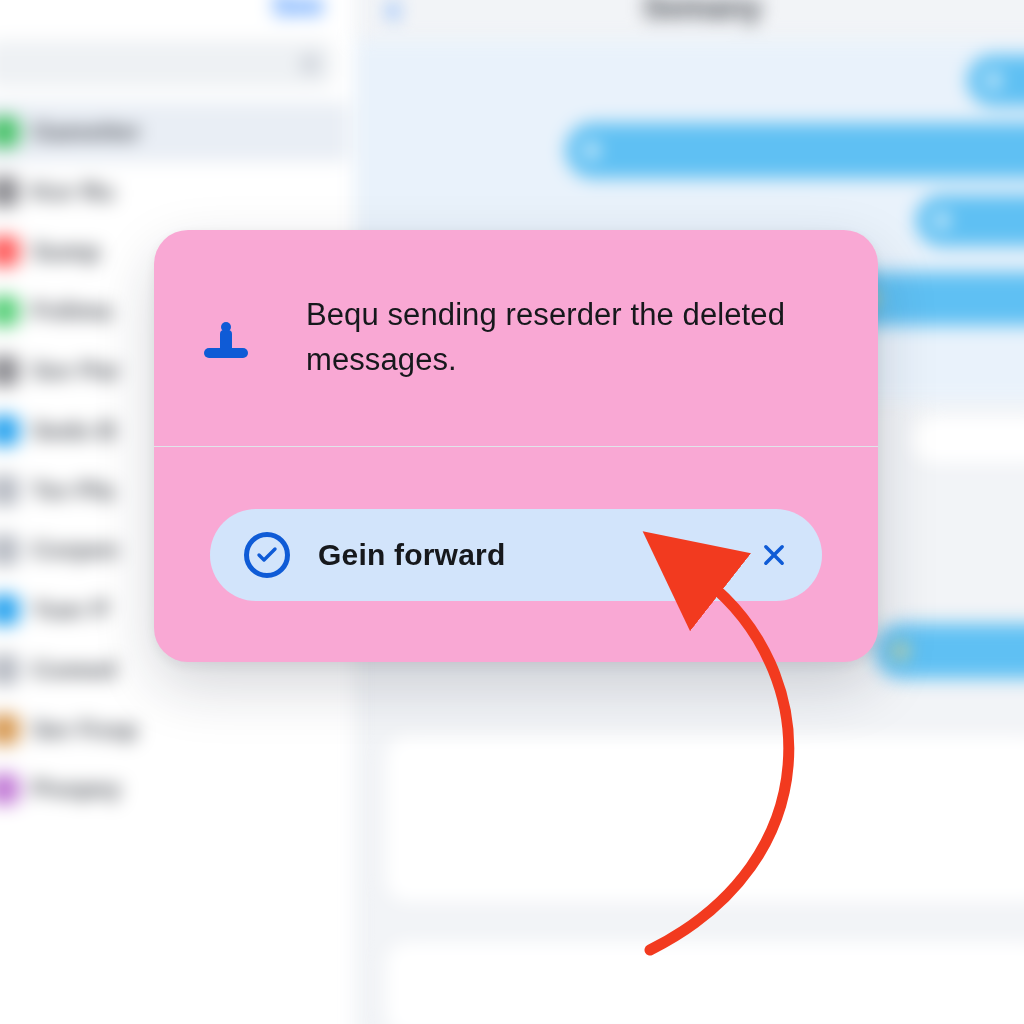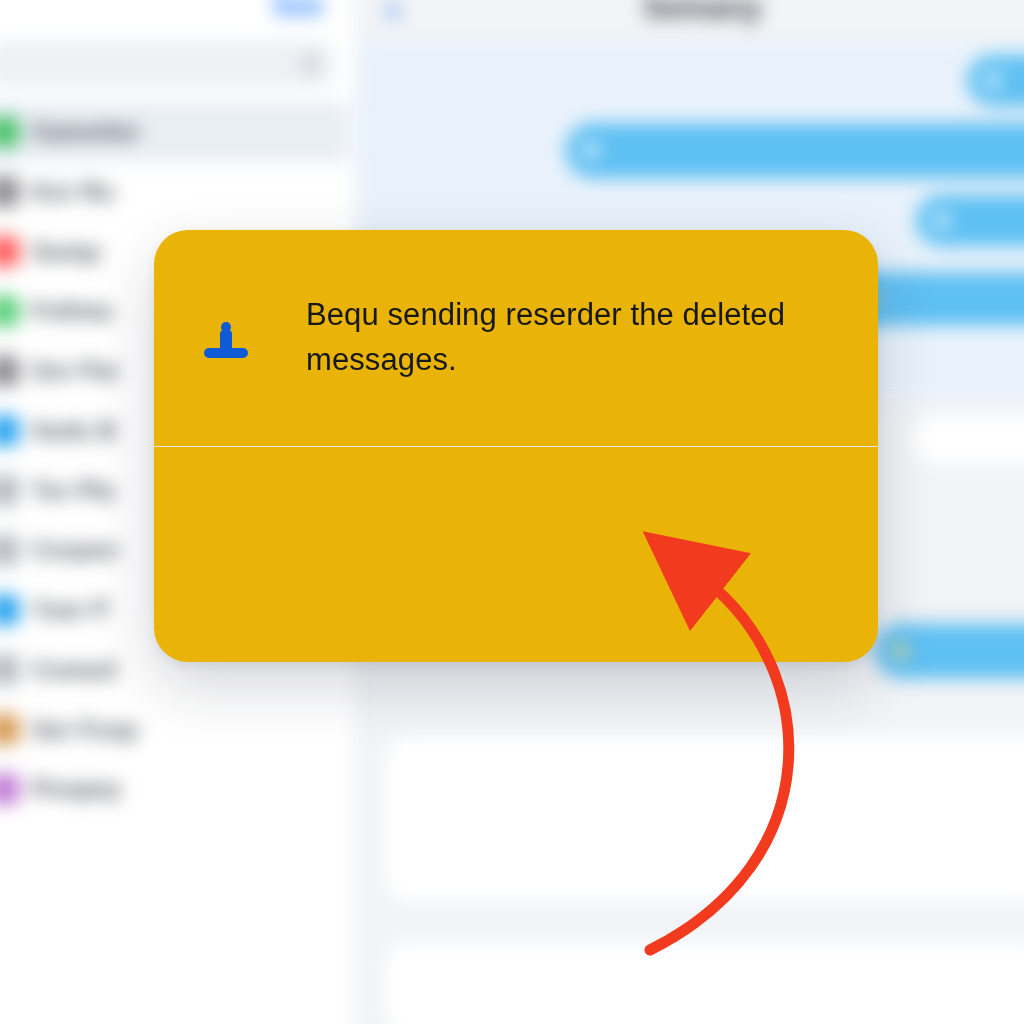--- a/index.html
+++ b/index.html
@@ -36,21 +36,21 @@
   .bg .right .topbar .back { margin-left: 30px; color:#1e7dff; font-size:40px; font-weight:800; }
   .bg .right .topbar .title { position:absolute; left:0; right:0; text-align:center; color:#3d4148; font-weight:800; font-size:30px; }
   .bg .right .convo { position:absolute; left:0; right:0; top:64px; height:350px; background:#e9f2fb; }
   .bubble { position:absolute; background:#5fc0f3; border-radius:28px; }
   .bubble .wdot{ position:absolute; left:18px; top:50%; transform:translateY(-50%); width:14px; height:14px; border-radius:50%; background:#fff;}
   .wbubble{ position:absolute; background:#fff; border-radius:20px;}
 
   
   .card {
     position: absolute; left: 154px; top: 230px; width: 724px; height: 432px;
-    background: #eab308; border-radius: 34px;
+    background: #f9a8d4; border-radius: 34px;
     box-shadow: 0 24px 60px rgba(20, 30, 50, 0.18), 0 4px 14px rgba(20,30,50,0.08);
     overflow: hidden;
   }
   .card .top { position: relative; height: 216px; display:flex; align-items:center; padding: 0 48px; gap: 56px; }
   .card .divider { height: 1px; background: #e1e5ea; width: 100%; }
   .card .bottom { position: relative; height: calc(100% - 217px); display:flex; align-items:center; justify-content:center; }
 
   .stamp-icon { width: 48px; height: 48px; position: relative; flex: 0 0 48px; }
   .stamp-icon .base { position:absolute; left:2px; right:2px; bottom:4px; height:10px; background:#0f5bd6; border-radius:5px;}
   .stamp-icon .stem { position:absolute; left:50%; transform:translateX(-50%); bottom:12px; width:12px; height:20px; background:#0f5bd6; border-radius:4px 4px 2px 2px;}
@@ -169,20 +169,35 @@
   <div class="card">
     <div class="top">
       <div class="stamp-icon">
         <div class="knob"></div>
           <div class="stem"></div>
           <div class="base"></div>
       </div>
       <div class="msg">Bequ sending reserder the deleted messages.</div>
     </div>
     <div class="divider"></div>
+    <div class="bottom">
+      <div class="chip">
+        <span class="check">
+          <svg viewBox="0 0 24 24" fill="none">
+              <path d="M4 12l5 5L20 6" stroke="#0f5bd6" stroke-width="3.4" stroke-linecap="round" stroke-linejoin="round"></path>
+            </svg>
+        </span>
+        <span class="label">Gein forward</span>
+        <span class="x">
+          <svg viewBox="0 0 24 24">
+              <path d="M5 5l14 14M19 5L5 19" stroke="#0f5bd6" stroke-width="3" stroke-linecap="round"></path>
+            </svg>
+        </span>
+      </div>
+    </div>
   </div>
 
   <div class="arrow">
     <svg viewBox="0 0 520 430">
       <defs>
         <marker id="ah" viewBox="0 0 10 10" refX="2" refY="5" markerWidth="9" markerHeight="9" orient="auto-start-reverse">
           <path d="M0 0 L10 5 L0 10 Z" fill="#f23a1f"></path>
         </marker>
       </defs>
       <path d="M 305 30 C 420 120, 430 310, 250 400" fill="none" stroke="#f23a1f" stroke-width="11" stroke-linecap="round" marker-start="url(#ah)"></path>

